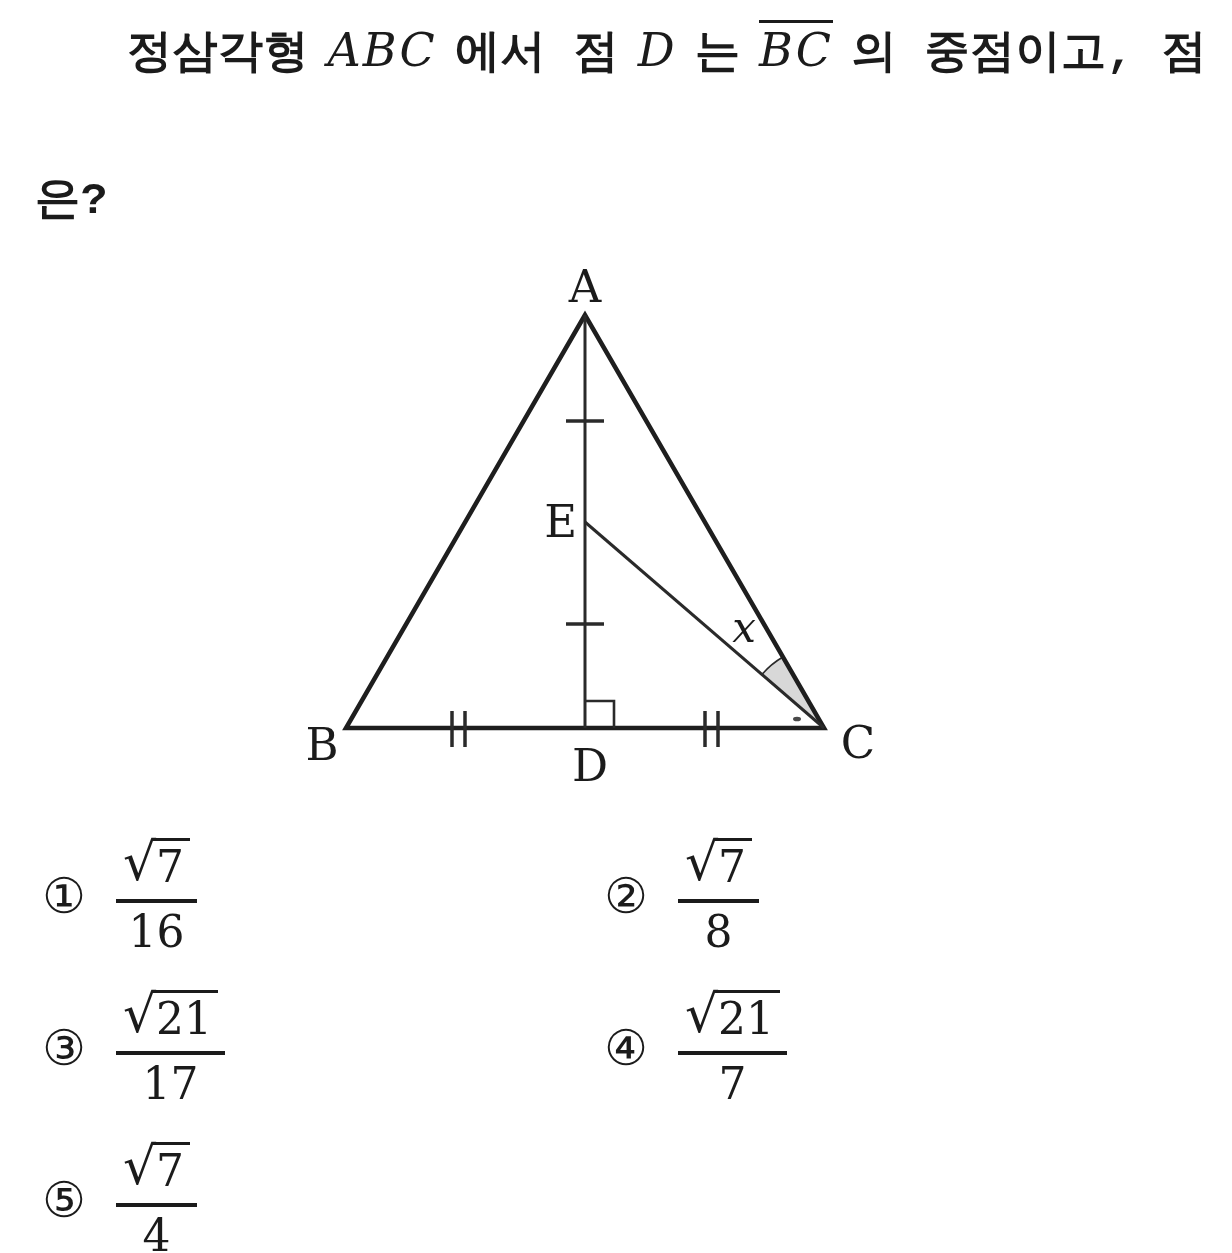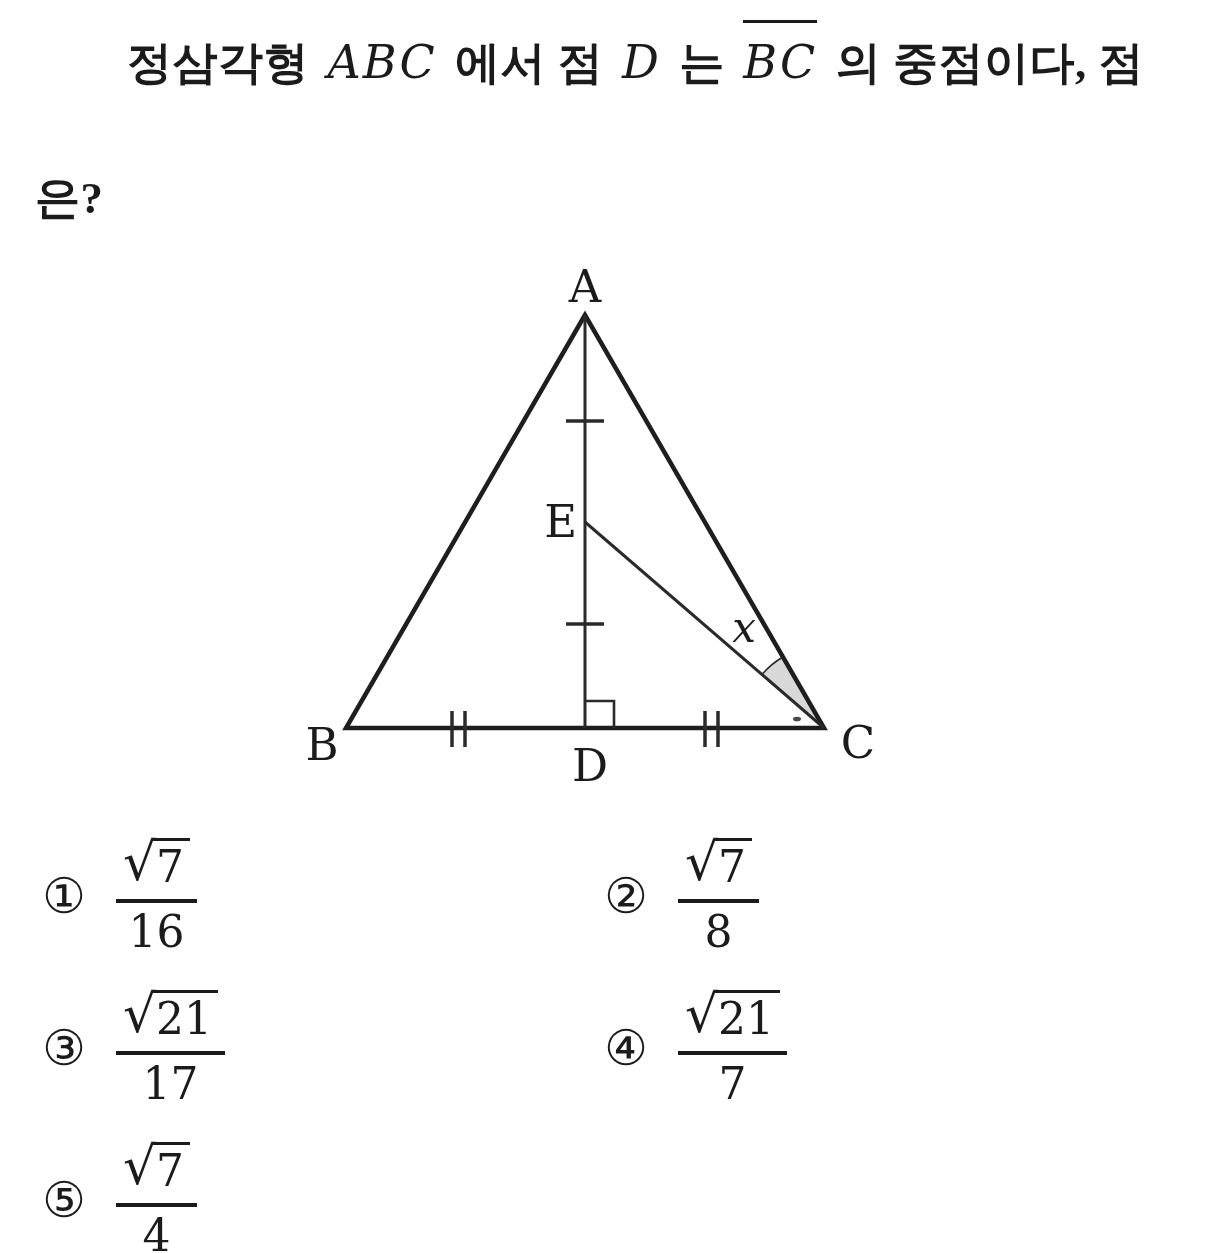--- a/index.html
+++ b/index.html
@@ -15,40 +15,40 @@
   .qnum{
     position:absolute;left:8px;top:2px;
     font-family:"DejaVu Sans", sans-serif;
     font-weight:800;font-size:54px;letter-spacing:1px;
   }
   .qline{
     position:absolute;
     font-size:45px;line-height:64px;white-space:nowrap;
   }
   .ko{
-    font-family:Liberation Serif, serif;
+    font-family:Liberation Mono, monospace;
     font-weight:700;
     letter-spacing:0.5px;
   }
   .math{
     font-family:"DejaVu Serif", serif;
     font-style:italic;
     font-size:46px;
     letter-spacing:2px;
     margin:12px 6px;
   }
   .mathup{
     font-family:"DejaVu Serif", serif;
     font-style:normal;
     font-size:45px;
   }
   .over{
     display:inline-block;
     border-top:3px solid #1b1b1b;
-    padding-top:16px;
+    padding-top:4px;
     line-height:1.0;
   }
   #line1{left:127px;top:8px;}
   #line2{left:35px;top:90px;}
   #line3{left:35px;top:166px;}
 
   
   #figure{position:absolute;left:280px;top:252px;}
   .figlabel{
     font-family:"DejaVu Serif", serif;
@@ -97,21 +97,21 @@
 <div id="page">
 
 
   <div class="qline" id="line1">
     <span class="ko">정삼각형</span>
     <span class="math">ABC</span>
     <span class="ko">에서 점</span>
     <span class="math">D</span>
     <span class="ko">는</span>
     <span class="math over">BC</span>
-    <span class="ko">의 중점이다, 점</span>
+    <span class="ko">의 중점이고, 점</span>
   </div>
 
 
   <div class="qline" id="line3">
     <span class="ko">은?</span>
   </div>
 
   <svg id="figure" width="660" height="548" viewBox="280 252 660 548" xmlns="http://www.w3.org/2000/svg">
 
     <path d="M 824 728 L 782.9 657.0 A 82 82 0 0 0 761.9 674.5 Z" fill="#d8d8d8" stroke="#2a2a2a" stroke-width="1.6"></path>

